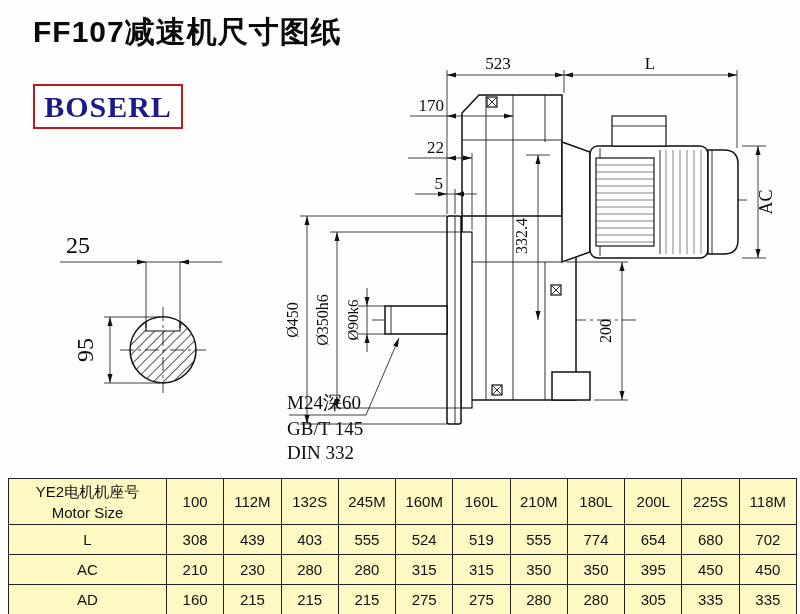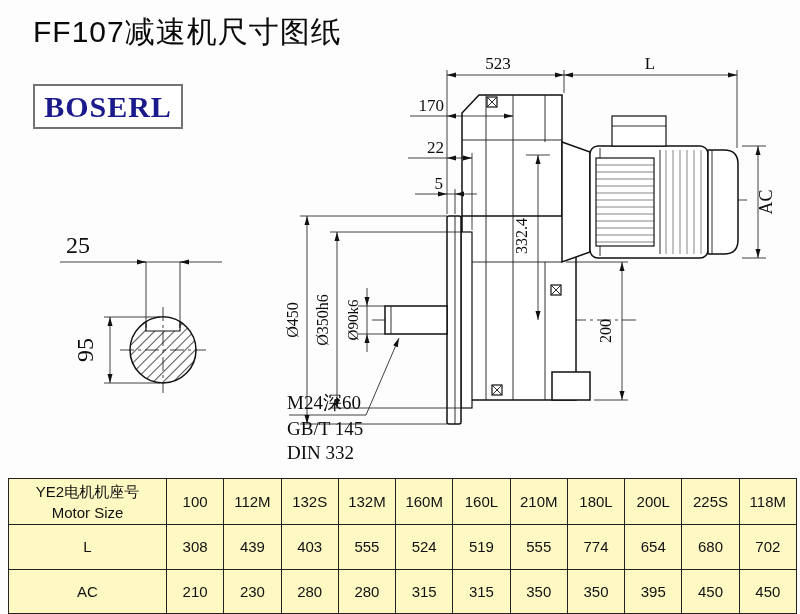--- a/index.html
+++ b/index.html
@@ -1,21 +1,21 @@
 <!DOCTYPE html>
 <html><head>
 <meta charset="utf-8">
 <style>
   *{box-sizing:border-box;margin:0;padding:0}
   html,body{width:800px;height:614px;background:#fdfdfd;position:relative;overflow:hidden;
             font-family:"Liberation Sans","DejaVu Sans",sans-serif}
-  .page-title{position:absolute;left:33px;top:12px;font-size:30px;font-weight:400;
+  .page-title{position:absolute;left:33px;top:12px;font-size:30px;font-weight:700;
               color:#0a0a0a;letter-spacing:1px;white-space:nowrap}
   .logo-box{position:absolute;left:33px;top:84px;width:150px;height:45px;
-            border:2px solid #737373;background:#fff;display:flex;align-items:center;justify-content:center}
+            border:2px solid #b91c1c;background:#fff;display:flex;align-items:center;justify-content:center}
   .logo-text{font-family:"Liberation Serif","DejaVu Serif",serif;font-size:30px;font-weight:700;
              color:#1a1a8c;letter-spacing:1px}
   svg.drawing{position:absolute;left:0;top:0}
   svg text{fill:#0d0d0d;font-family:"Liberation Serif","DejaVu Serif",serif}
   .ol{stroke:#111;stroke-width:1.5;fill:#fff}
   .ol2{stroke:#111;stroke-width:1.2;fill:#fff}
   .il{stroke:#1a1a1a;stroke-width:0.9;fill:none}
   .fin{stroke:#333;stroke-width:0.6;fill:none}
   .thin{stroke:#111;stroke-width:0.8;fill:none}
   .cl{stroke:#111;stroke-width:0.8;fill:none;stroke-dasharray:14 4 3 4}
@@ -201,21 +201,21 @@
 <table class="dim-table">
   <thead>
     <tr>
       <th class="key">
         <div>YE2电机机座号</div>
         <div>Motor Size</div>
       </th>
     <th>100</th>
         <th>112M</th>
         <th>132S</th>
-        <th>132M</th>
+        <th>245M</th>
         <th>160M</th>
         <th>160L</th>
         <th>210M</th>
         <th>180L</th>
         <th>200L</th>
         <th>225S</th>
         <th>118M</th>
       </tr>
   </thead>
   <tbody>
@@ -240,14 +240,28 @@
         <td>280</td>
         <td>280</td>
         <td>315</td>
         <td>315</td>
         <td>350</td>
         <td>350</td>
         <td>395</td>
         <td>450</td>
         <td>450</td>
       </tr>
+      <tr>
+        <th>AD</th>
+        <td>160</td>
+        <td>215</td>
+        <td>215</td>
+        <td>215</td>
+        <td>275</td>
+        <td>275</td>
+        <td>280</td>
+        <td>280</td>
+        <td>305</td>
+        <td>335</td>
+        <td>335</td>
+      </tr>
     </tbody>
 </table>
 
 </body></html>

